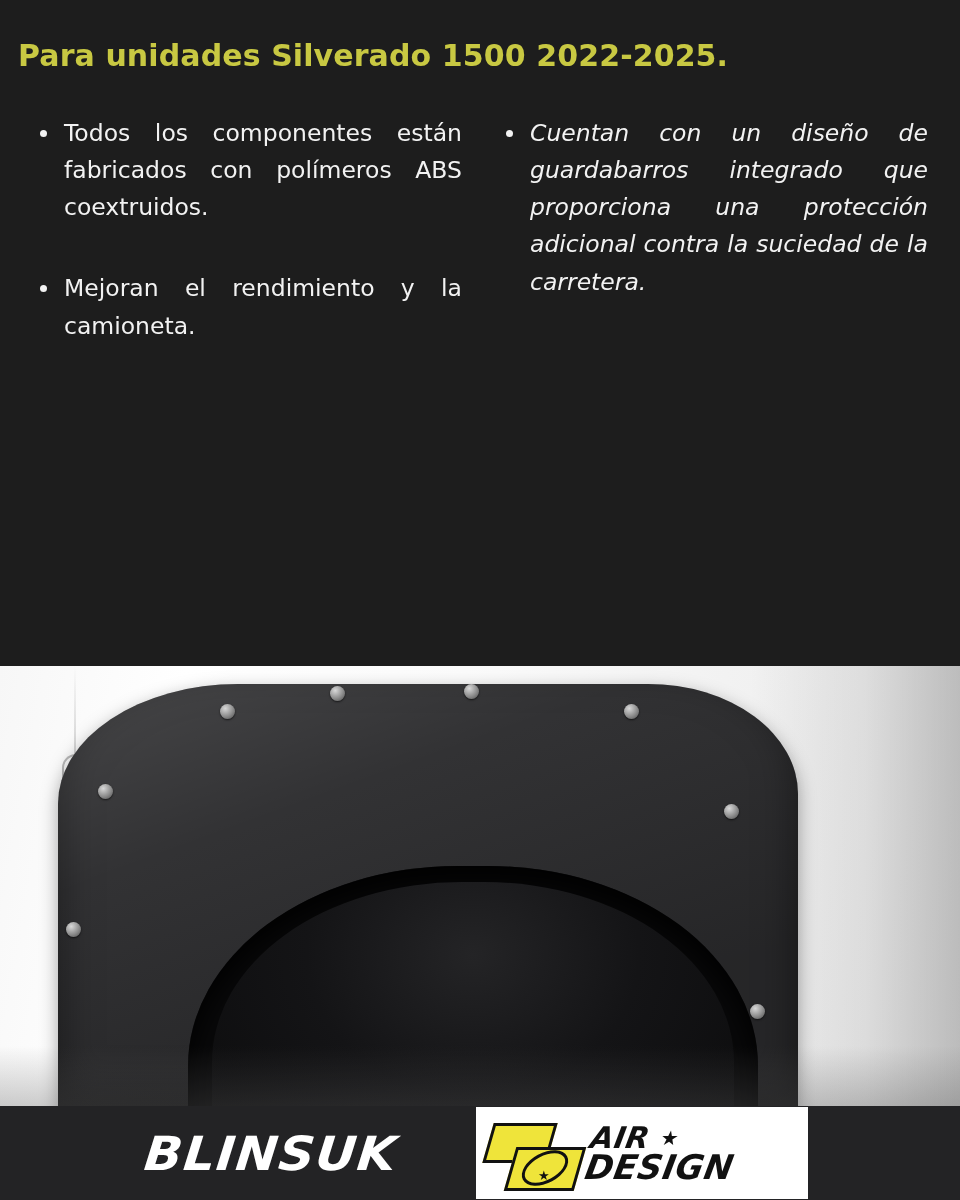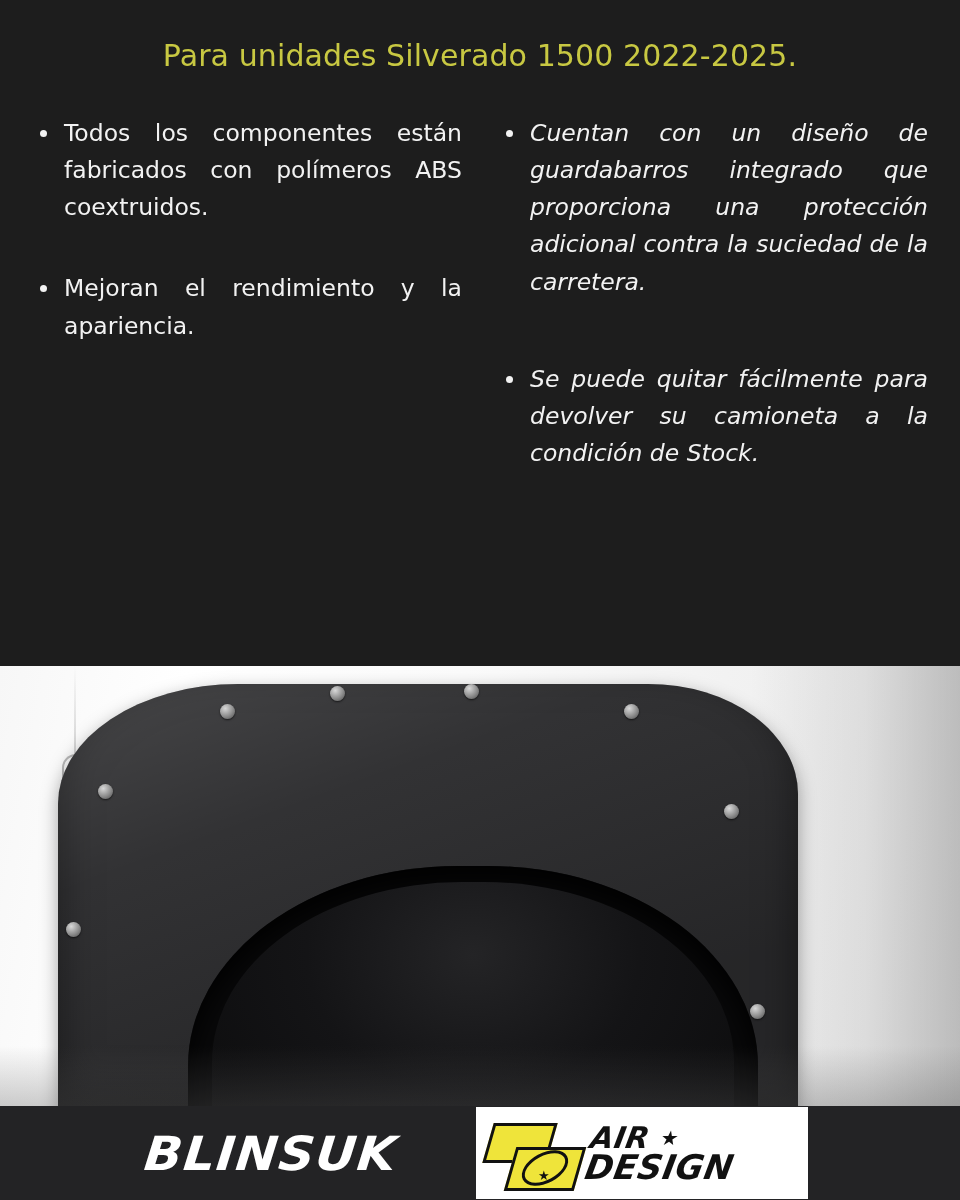--- a/index.html
+++ b/index.html
@@ -26,22 +26,21 @@
   .info-panel {
     background: #1d1d1d;
     height: 666px;
     box-sizing: border-box;
     padding: 38px 18px 0 18px;
     position: relative;
   }
   .headline {
     color: #c8c842;
     font-size: 30px;
-    font-weight: normal;
-    text-align: center;
+    font-weight: bold;
     letter-spacing: 0.1px;
     margin: 0 0 42px 0;
     font-family: "DejaVu Sans", "Liberation Sans", sans-serif;
   }
   .columns {
     display: flex;
     flex-direction: row;
     gap: 36px;
     padding: 0 14px;
     justify-content: space-between;
@@ -263,28 +262,27 @@
 <div class="page">
 
   <section class="info-panel">
     <h1 class="headline">Para unidades Silverado 1500 2022-2025.</h1>
 
     <div class="columns">
 
       <div class="col col-left">
         <ul class="bullets">
           <li>Todos los componentes están fabricados con polímeros ABS coextruidos.</li>
-          <li>Mejoran el rendimiento y la apariencia.</li>
+          <li>Mejoran el rendimiento y la camioneta.</li>
         </ul>
       </div>
 
       <div class="col col-right">
         <ul class="bullets">
           <li>Cuentan con un diseño de guardabarros integrado que proporciona una protección adicional contra la suciedad de la carretera.</li>
-          <li class="second" style="margin-top:60px">Se puede quitar fácilmente para devolver su camioneta a la condición de Stock.</li>
         </ul>
       </div>
 
     </div>
   </section>
 
   <section class="photo">
     <div class="truck-body"></div>
     <div class="door-seam"></div>
     <div class="bed-shadow"></div>

